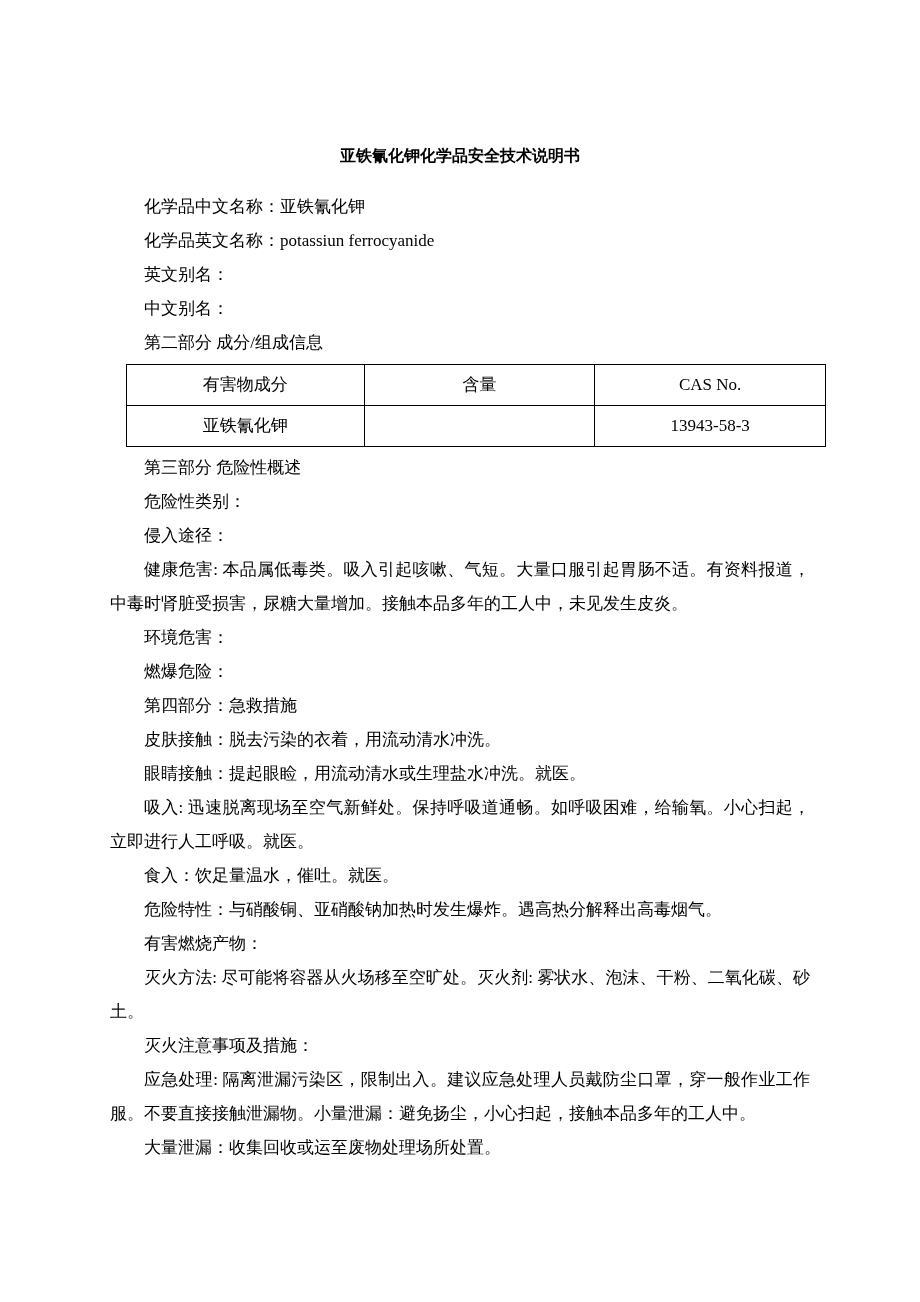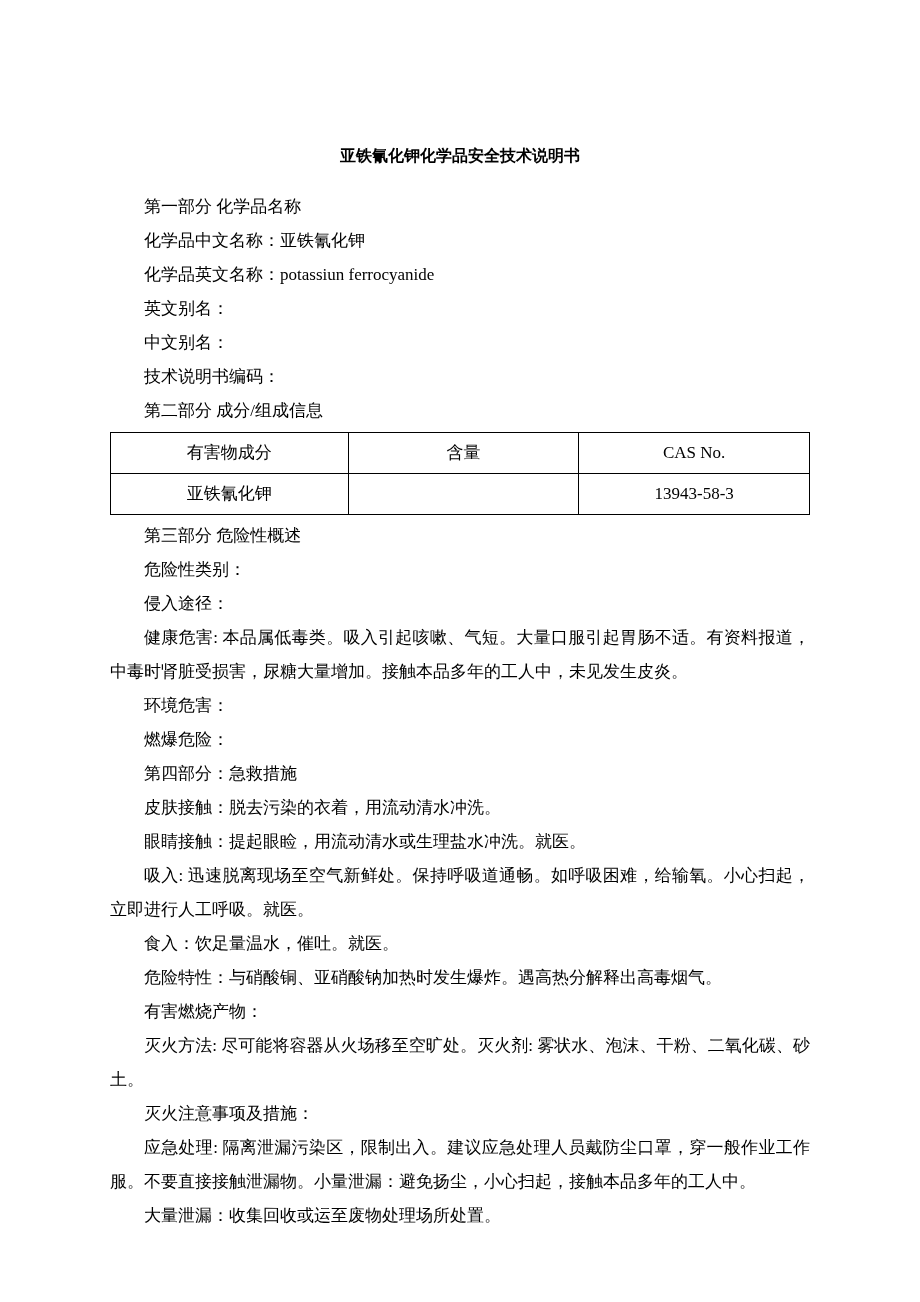--- a/index.html
+++ b/index.html
@@ -23,48 +23,46 @@
     margin-bottom: 18px;
   }
   .para {
     text-indent: 2em;
     margin: 0;
     text-align: justify;
   }
   table {
     width: 100%;
     border-collapse: collapse;
-    margin: 4px 0;
+    margin: 4px 16px;
     font-size: 17px;
   }
   table td, table th {
     border: 1px solid #000;
     text-align: center;
     padding: 3px 0;
     font-weight: normal;
   }
   .en {
     font-family: "Times New Roman", serif;
   }
 </style>
 </head>
 <body>
 
 <div class="page">
 
   <div class="title">亚铁氰化钾化学品安全技术说明书</div>
 
-  <p class="para">第一部分  化学品名称</p>
   <p class="para">化学品中文名称：亚铁氰化钾</p>
   <p class="para">
     <span>化学品英文名称：</span><span class="en">potassiun ferrocyanide</span>
   </p>
   <p class="para">英文别名：</p>
   <p class="para">中文别名：</p>
-  <p class="para">技术说明书编码：</p>
 
   <p class="para">第二部分  成分/组成信息</p>
 
   <table>
     <tbody>
         <tr>
       <th style="width:34%">有害物成分</th>
       <th style="width:33%">含量</th>
       <th style="width:33%" class="en">CAS No.</th>
     </tr>

